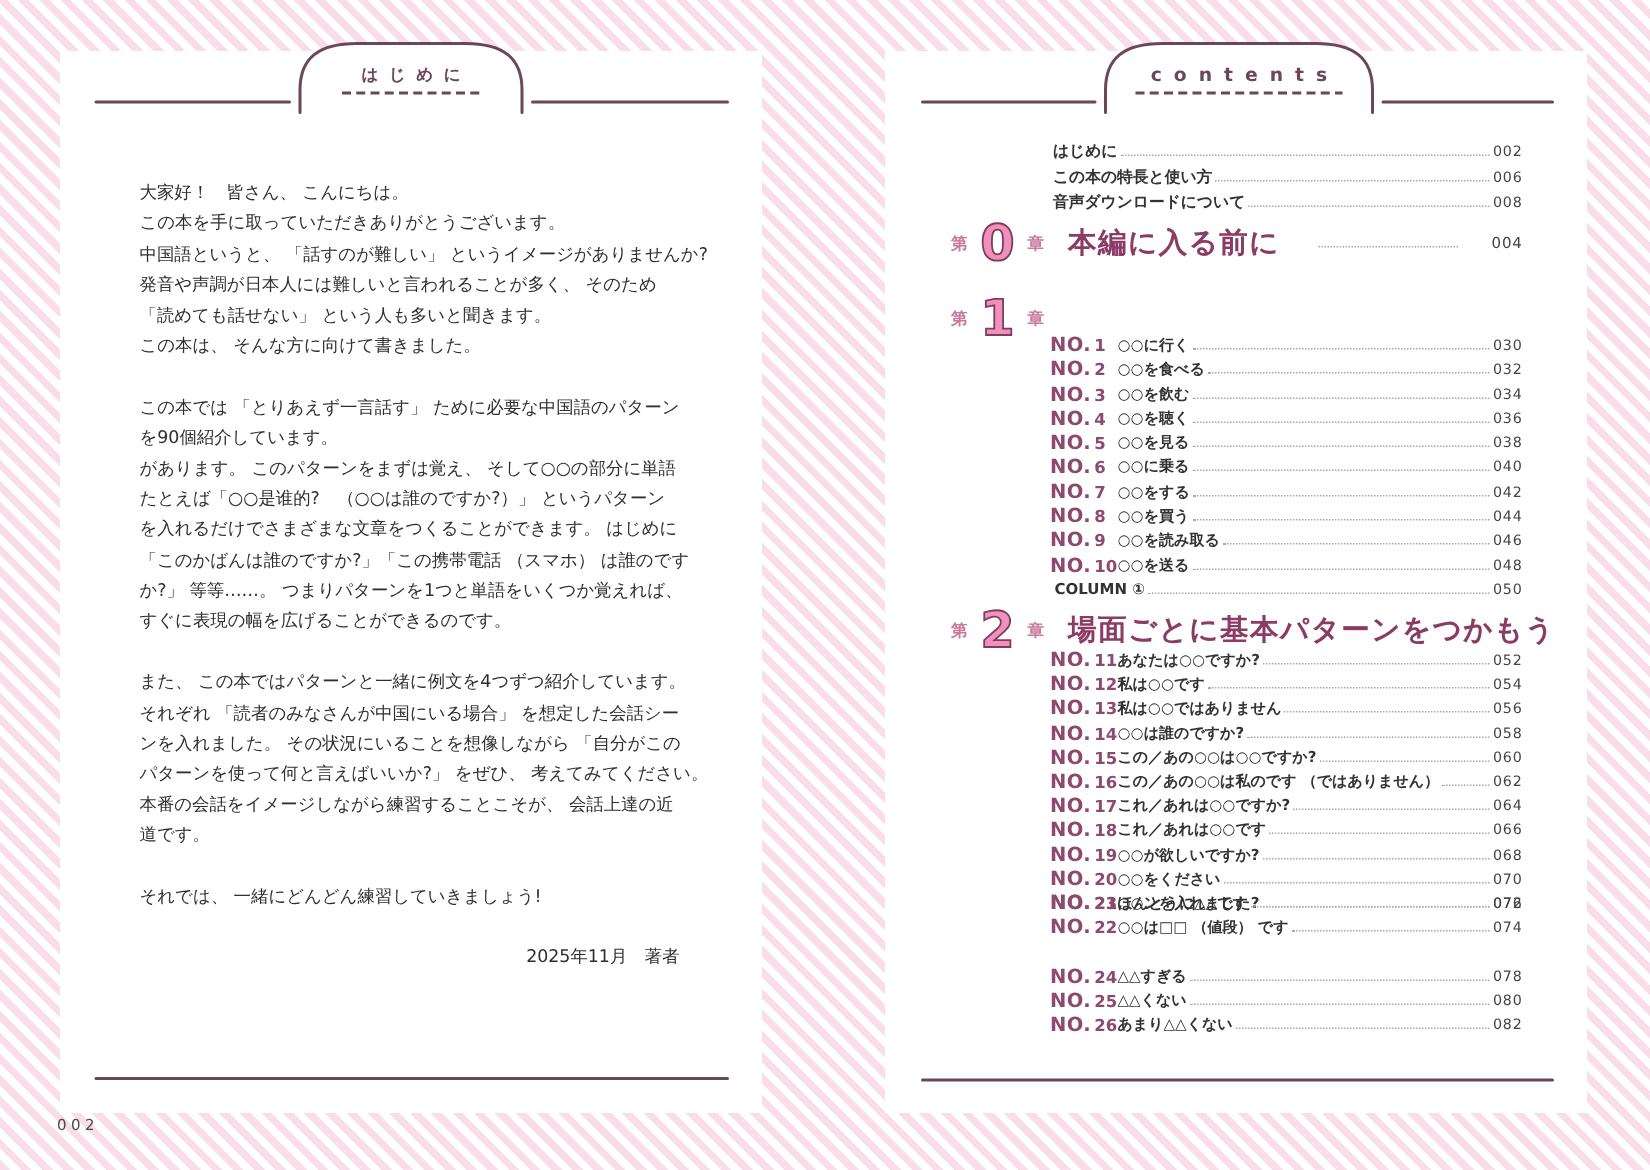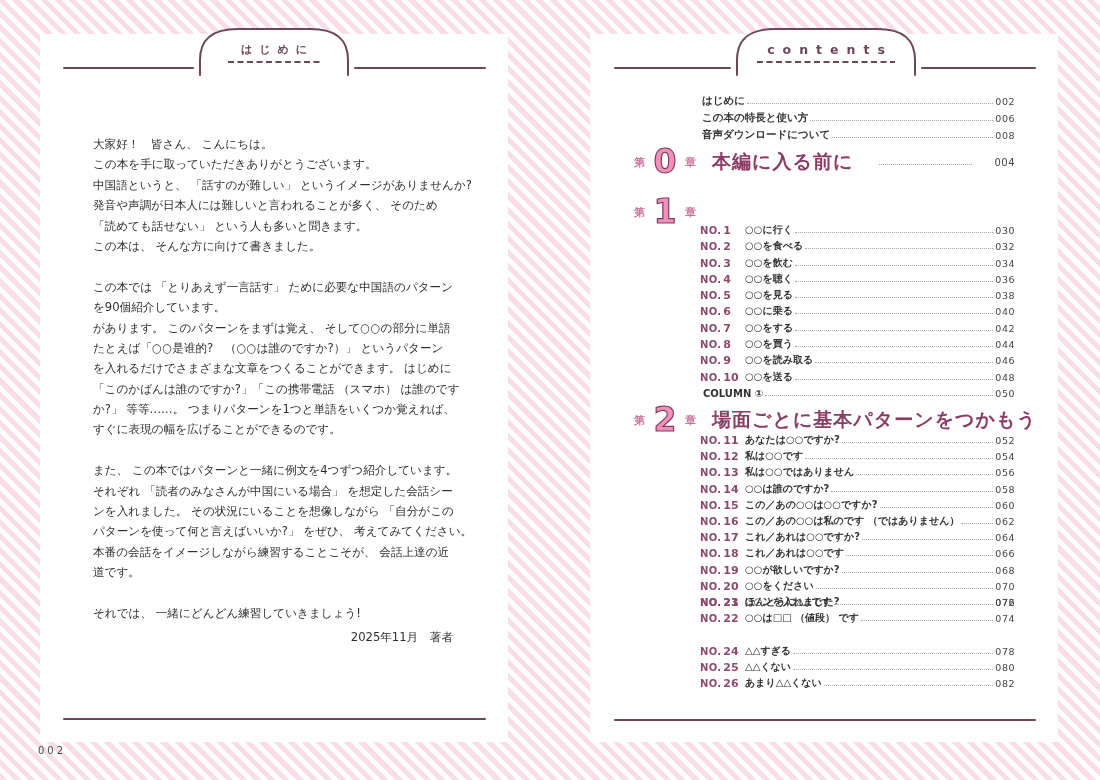--- a/index.html
+++ b/index.html
@@ -16,40 +16,40 @@
     .heading {
       position: absolute; top: 42px; font-weight: bold; color: #6b4759;
       text-align: center; white-space: nowrap;
     }
     #left-heading { left: 214px; width: 120px; font-size: 11px; letter-spacing: 7px; text-indent: 7px; }
     #right-heading { left: 756px; width: 140px; font-size: 12.5px; letter-spacing: 8px; text-indent: 8px; }
 
     
     .body-text {
       position: absolute; left: 93px; top: 118px; width: 380px;
-      font-size: 11.6px; line-height: 20.4px; white-space: nowrap; color: #2f2f2f; margin-top: 16px;
+      font-size: 11.6px; line-height: 20.4px; white-space: nowrap; color: #2f2f2f;
     }
     .para { margin-bottom: 20.4px; }
     .line { height: 20.4px; }
     .signature {
       position: absolute; left: 280px; width: 173px; top: 627px; height: 20px; line-height: 20px;
       text-align: right; font-size: 11.6px; white-space: nowrap; color: #2f2f2f;
     }
     .page-num {
       position: absolute; left: 38px; top: 745px; font-size: 10px; letter-spacing: 3px; color: #4a4a4a;
     }
 
     
     .toc-row {
       position: absolute; height: 16px; display: flex; align-items: center; white-space: nowrap;
     }
     .front { left: 702px; width: 313px; font-size: 10.5px; font-weight: bold; color: #333; }
     .item { left: 700px; width: 315px; font-size: 10px; font-weight: bold; color: #333; }
     .no { width: 45px; flex: none; color: #8e4a6e; font-weight: bold; }
-    .no-lbl { font-size: 10px; letter-spacing: 0.3px; margin-right: 2px; margin-top: 12px; }
+    .no-lbl { font-size: 13px; letter-spacing: 0.3px; margin-right: 2px; margin-top: 12px; }
     .no-num { font-size: 11px; }
     .t { flex: none; }
     .lead {
       flex: 1 1 auto; height: 0; border-bottom: 1px dotted #a8a8a8; margin: 0 2px; transform: translateY(2px);
       min-width: 10px;
     }
     .pg { flex: none; font-size: 9.5px; font-weight: normal; letter-spacing: 0.5px; color: #444; }
     .column-row { left: 703px; width: 312px; font-size: 10px; font-weight: bold; color: #333; }
 
     .chap { position: absolute; left: 633px; width: 382px; height: 30px; }

